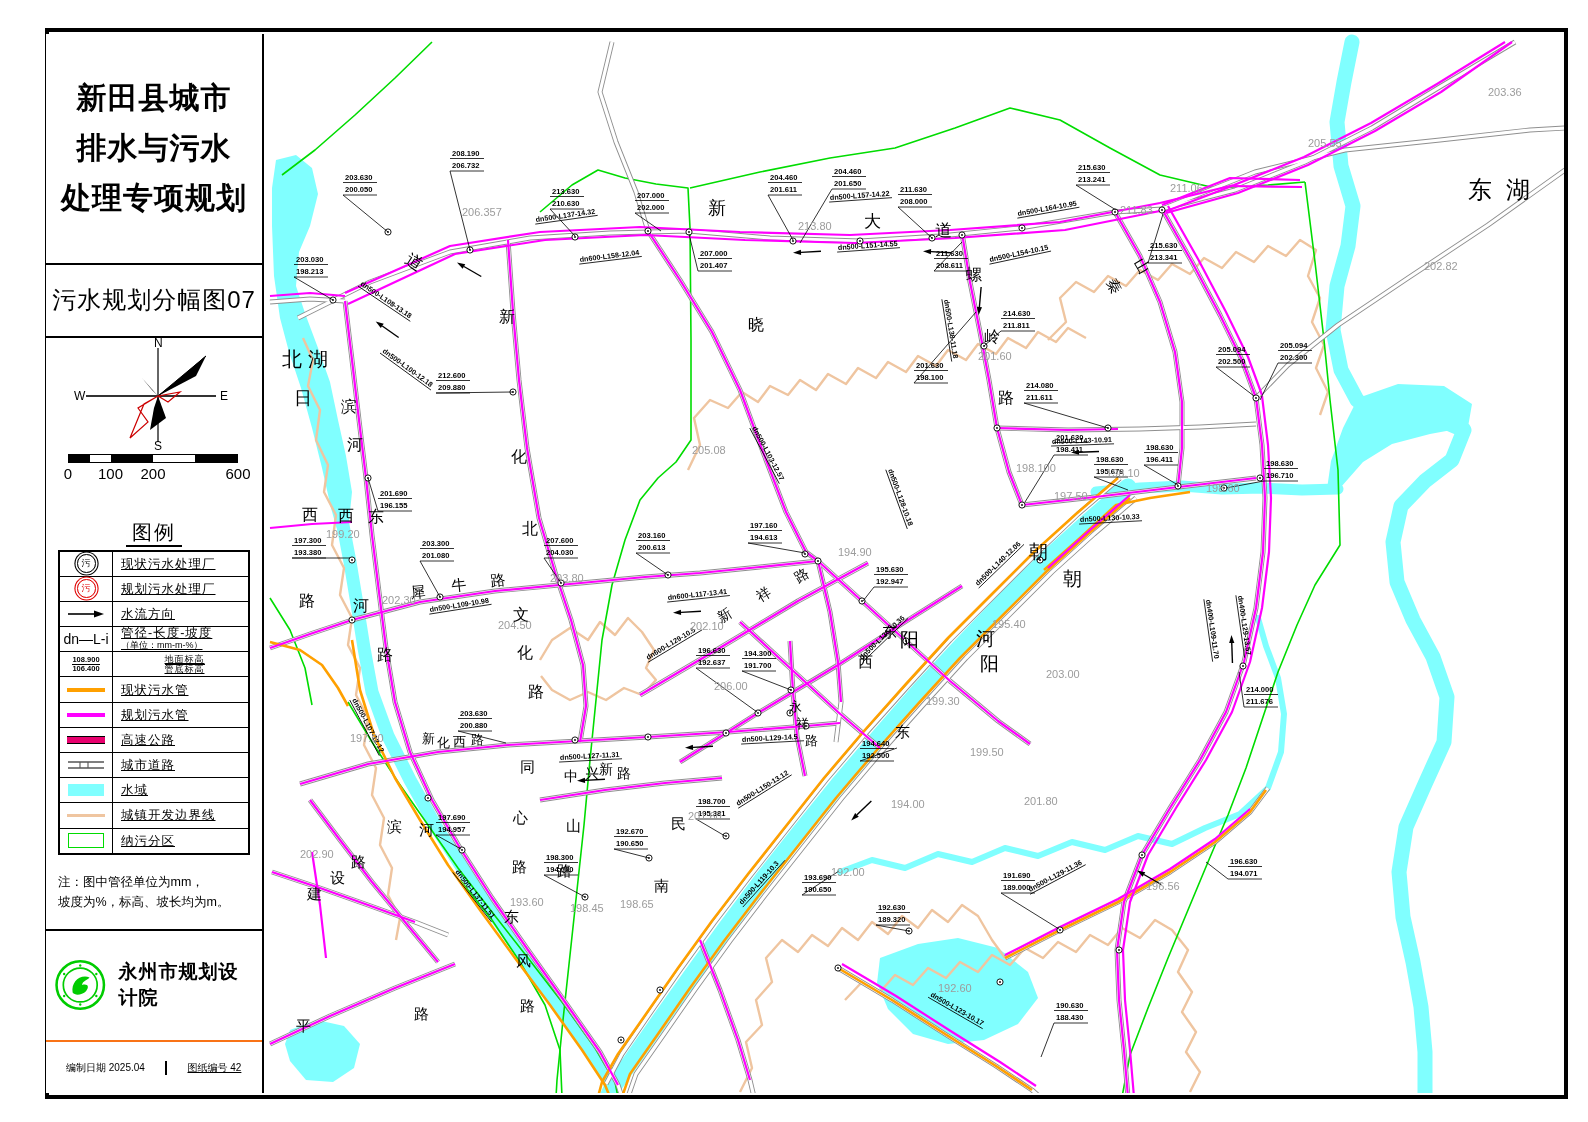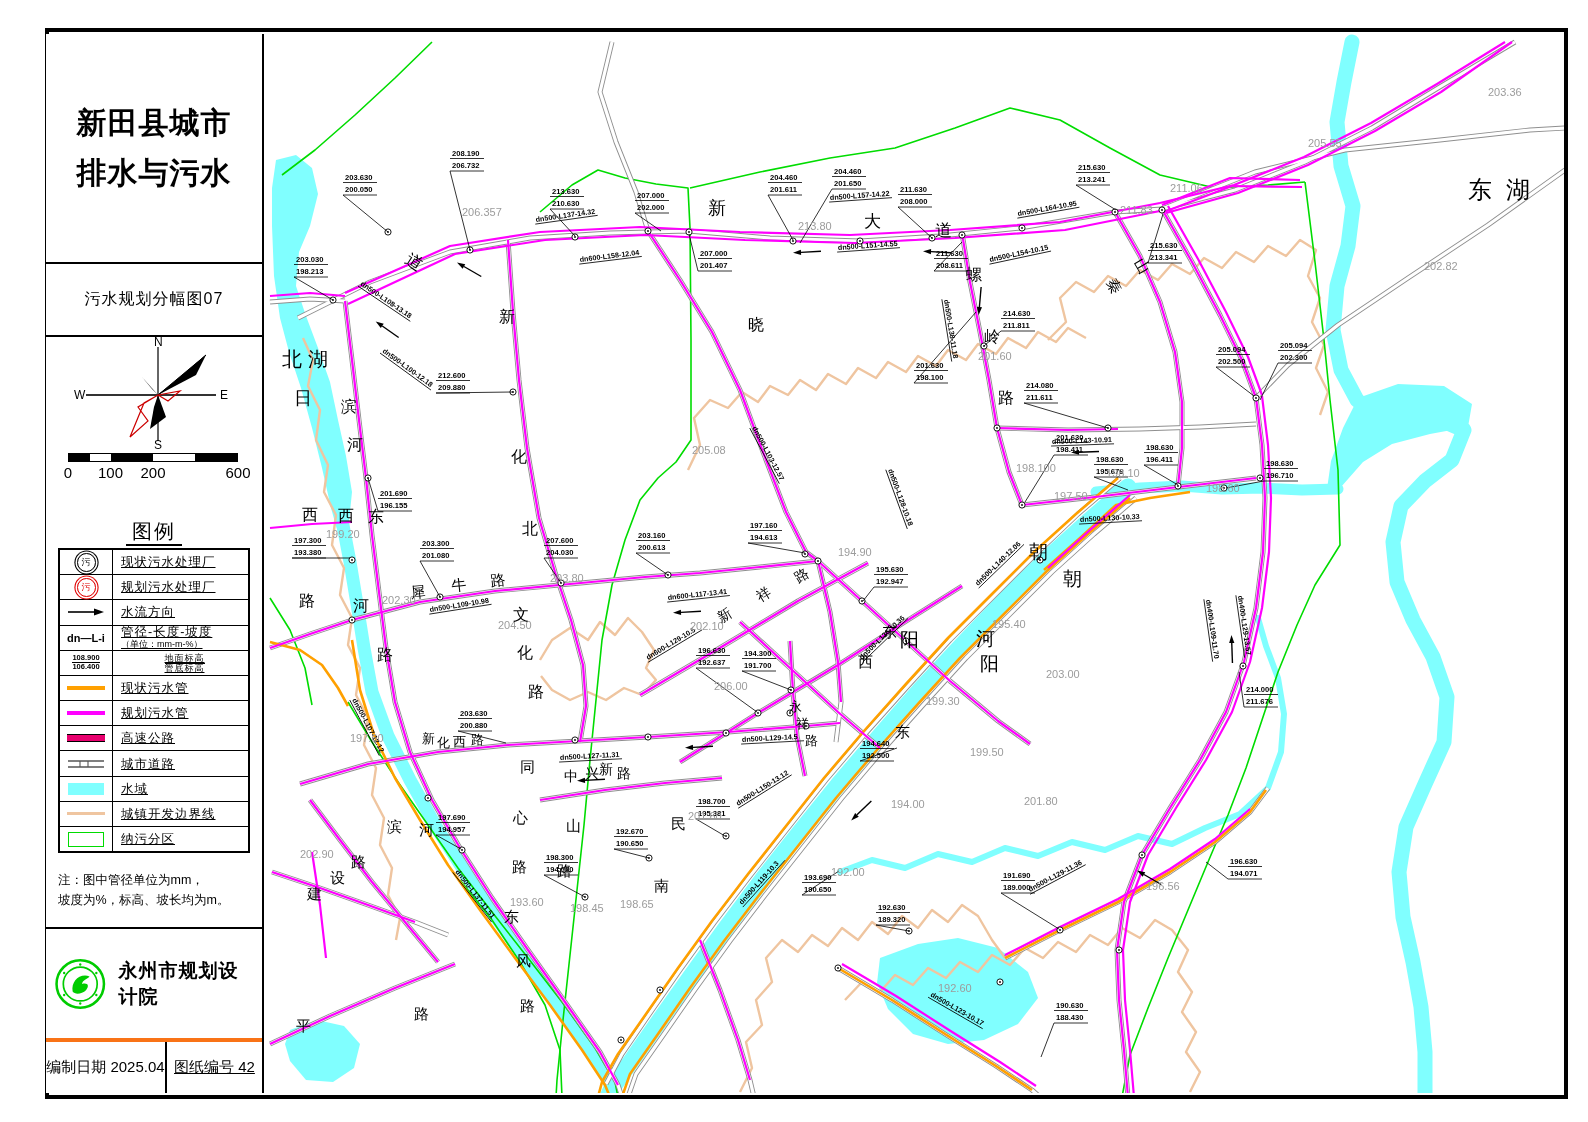--- a/index.html
+++ b/index.html
@@ -7,21 +7,21 @@
         font-family:"Liberation Sans",sans-serif;}
   .sheet-frame{position:absolute;left:45px;top:28px;width:1523px;height:1071px;
         border:4px solid #000;box-sizing:border-box;background:#fff;}
   .sidebar{position:absolute;left:46px;top:34px;width:218px;height:1059px;
         border-right:2px solid #000;box-sizing:border-box;display:flex;flex-direction:column;background:#fff;z-index:5;}
   .sb-title{height:244px;border-bottom:2px solid #000;display:flex;flex-direction:column;
         justify-content:center;align-items:center;padding:4px 2px;box-sizing:border-box;}
   .sb-title .tl{font-size:30px;font-weight:700;letter-spacing:1px;line-height:50px;white-space:nowrap;}
   .sb-title .tl.yr{font-size:26px;letter-spacing:0;}
   .sb-sub{height:76px;border-bottom:2px solid #000;display:flex;align-items:center;justify-content:center;
-        font-size:16px;letter-spacing:1px;}
+        font-size:24px;letter-spacing:1px;}
   .sb-compass{height:192px;position:relative;}
   .sb-compass svg{position:absolute;left:0;top:0;}
   .scalebar{position:absolute;left:22px;top:116px;width:170px;}
   .scalebar .bar{display:flex;height:7px;border:1px solid #000;}
   .scalebar .seg{height:100%;}
   .scalebar .nums{display:flex;font-size:15px;margin-top:2px;position:relative;height:18px;}
   .scalebar .nums span{position:absolute;transform:translateX(-50%);}
   .legend-head{font-size:20px;text-align:center;letter-spacing:2px;height:30px;line-height:26px;}
   .legend-head span{border-bottom:2px solid #000;padding:0 6px 2px;}
   .sb-legend{margin:2px 12px 0;border:2px solid #000;}
@@ -30,45 +30,46 @@
   .lg-sym{width:52px;border-right:1px solid #000;display:flex;align-items:center;justify-content:center;position:relative;}
   .lg-lab{flex:1;display:flex;flex-direction:column;justify-content:center;padding-left:8px;font-size:12.5px;line-height:12px;letter-spacing:1px;text-decoration:underline;}
   .lg-lab .sub{font-size:9px;letter-spacing:0;}
   .plant{width:17px;height:17px;border:1.6px solid #000;border-radius:50%;display:flex;align-items:center;justify-content:center;
          font-size:9px;box-shadow:0 0 0 1.5px #fff,0 0 0 2.6px #000;}
   .plant.red{border-color:#e00000;color:#e00000;box-shadow:0 0 0 1.5px #fff,0 0 0 2.6px #e00000;}
   .lnsym{width:38px;height:4px;}
   .hwy{width:38px;height:6px;background:#e8006e;border-top:1.4px solid #000;border-bottom:1.4px solid #000;}
   .zone{width:34px;height:13px;border:1.6px solid #00dc00;background:#fff;}
   .watersym{width:36px;height:12px;background:#80ffff;}
-  .dnsym{font-size:11px;font-weight:700;}
+  .dnsym{font-size:14px;font-weight:400;}
   .elevsym{font-size:7.5px;line-height:8px;text-align:right;font-weight:700;}
   .elevsym div{border-bottom:1px solid #000;}
   .fraclab{font-size:9px !important;line-height:10px !important;}
   .fraclab .fr{display:inline-block;text-align:center;}
   .fraclab .fr .a{border-bottom:1px solid #000;}
   .sb-note{padding:17px 12px;font-size:12.5px;line-height:20px;flex:1;}
   .sb-inst{height:82px;border-top:2px solid #000;display:flex;align-items:center;padding:16px 8px;gap:12px;}
   .sb-inst .name{font-size:19px;font-weight:600;letter-spacing:1px;}
-  .sb-bottom{height:54px;border-top:4px solid #f97316;display:flex;font-size:15px;}
+  .sb-bottom{height:54px;border-top:2px solid #f97316;display:flex;font-size:10px;align-items:center;}
   .sb-bottom .cell{display:flex;align-items:center;justify-content:center;flex:1.25;}
   .sb-bottom .cell.c2{border-left:2px solid #000;flex:1;text-decoration:underline;}
   .map-wrap{position:absolute;left:269px;top:34px;width:1295px;height:1059px;background:#fff;overflow:hidden;}
   svg text{font-family:"Liberation Sans","DejaVu Sans",sans-serif;}
 </style>
 </head>
 <body>
 
 <div class="page">
   <div class="sheet-frame"></div>
 
   <div class="sidebar">
     <div class="sb-title">
       <div class="tl">新田县城市</div>
       <div class="tl">排水与污水</div>
+      <div class="tl">处理专项规划</div>
     </div>
     <div class="sb-sub">污水规划分幅图07</div>
 
     <div class="sb-compass">
       <svg width="216" height="112" viewBox="0 0 216 112">
         <line x1="40" y1="58" x2="170" y2="58" stroke="#333" stroke-width="2"></line>
         <line x1="112" y1="10" x2="112" y2="104" stroke="#333" stroke-width="1.5"></line>
         <polygon points="112,58 160,18 150,38" fill="#000"></polygon>
         <polygon points="112,58 160,18 128,46" fill="none" stroke="#000" stroke-width="1"></polygon>
         <polygon points="112,58 96,40 106,52" fill="#000"></polygon>

